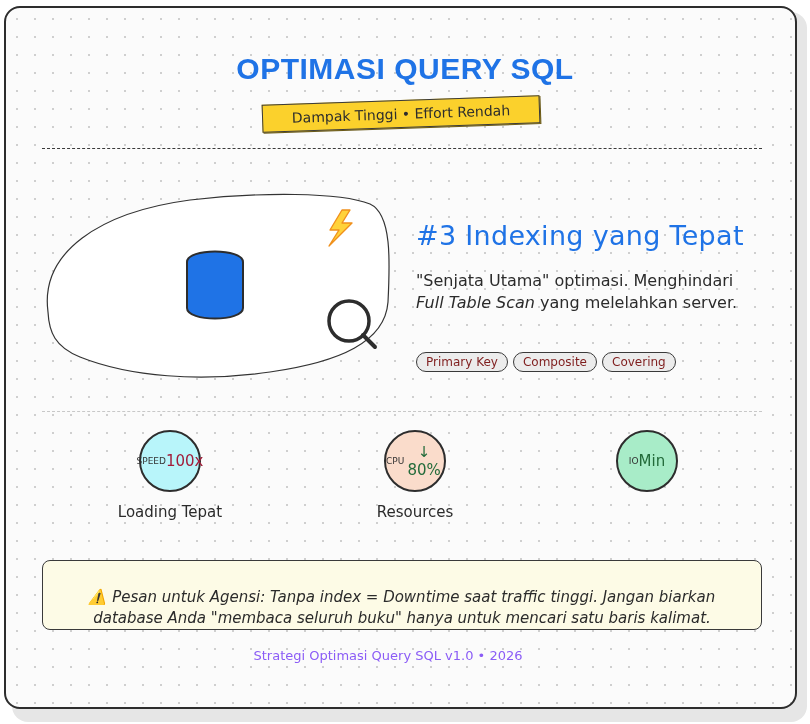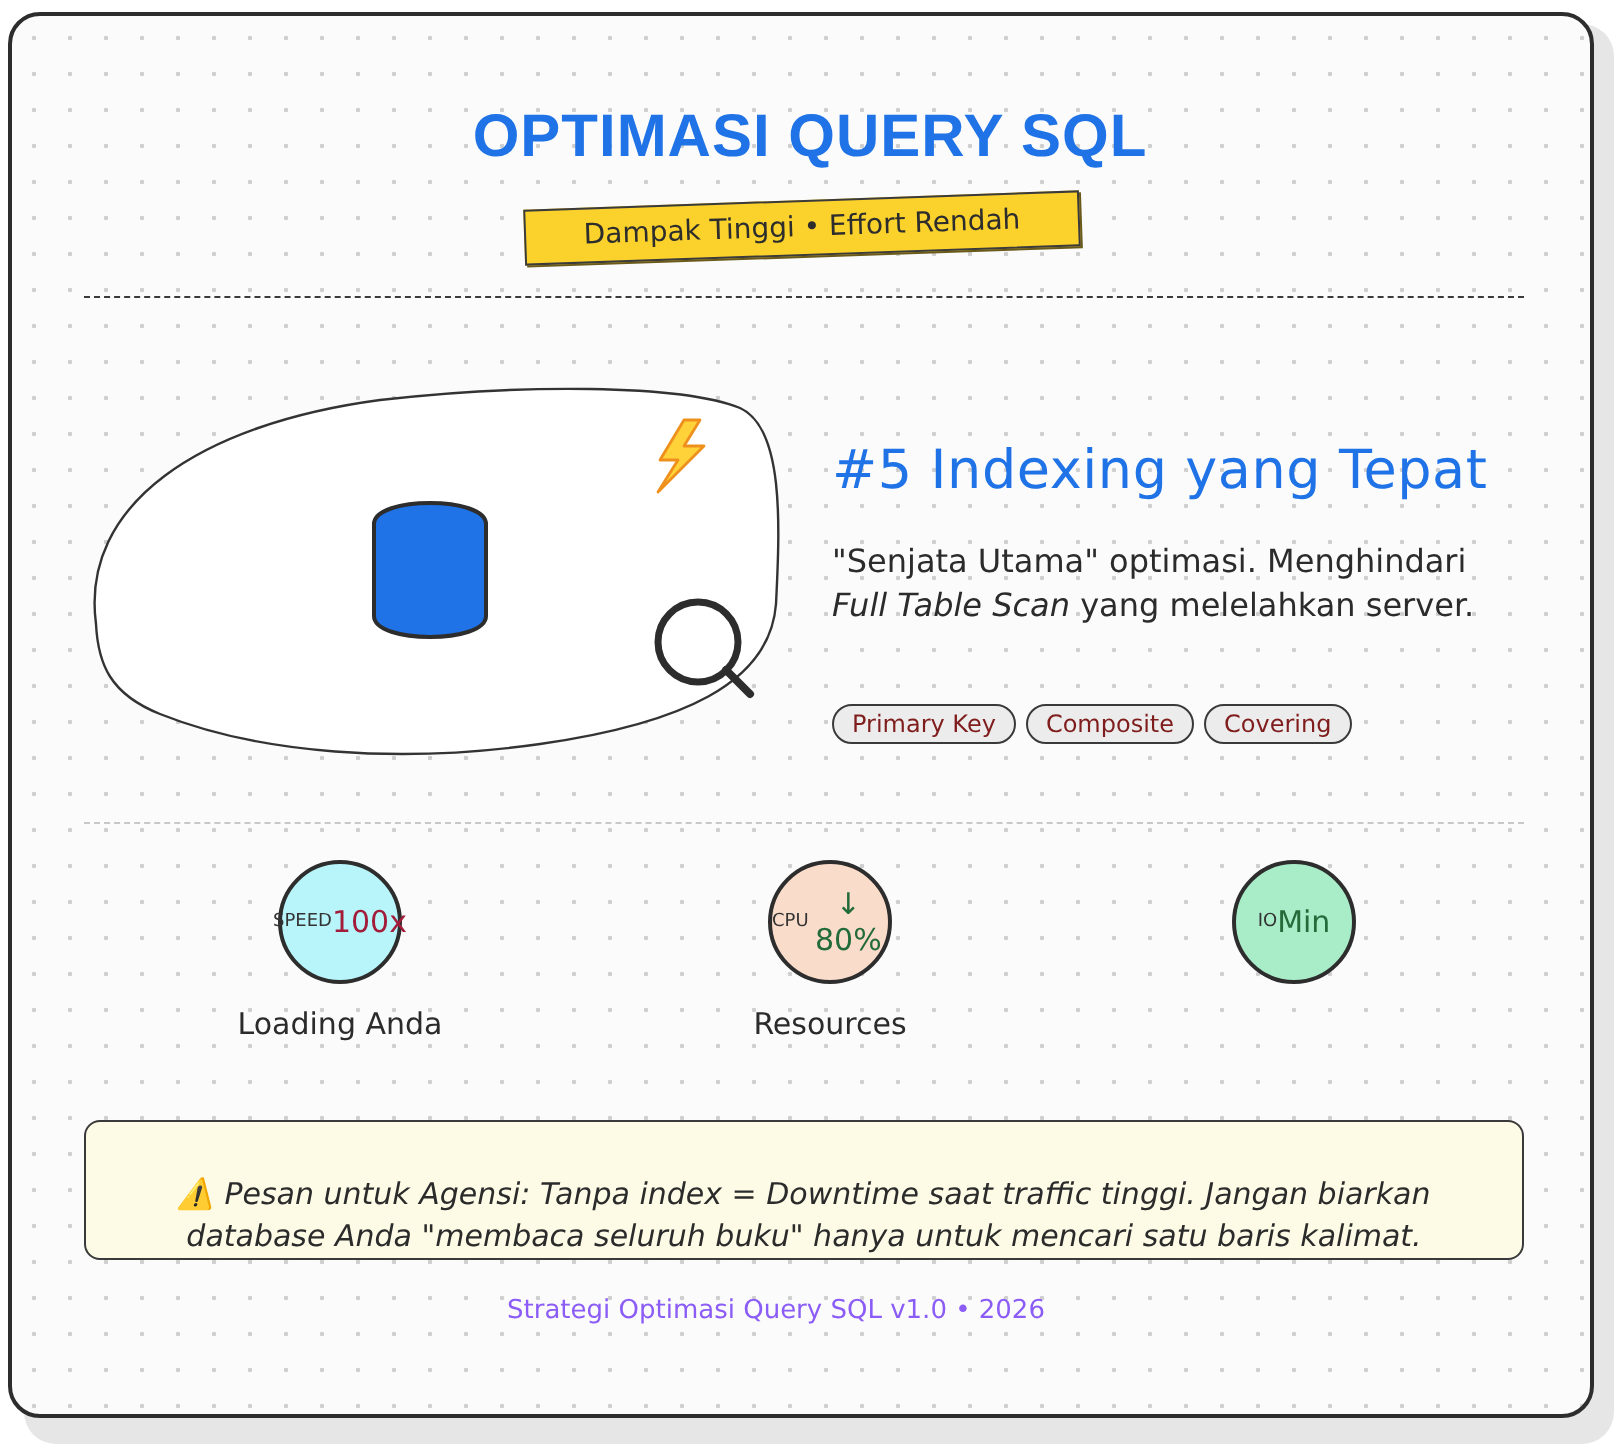--- a/index.html
+++ b/index.html
@@ -80,36 +80,36 @@
   </g>
   <g>
     <path d="M302 18 L290 38 L299 38 L289 54 L312 31 L302 31 L310 18 Z" fill="#ffd23a" stroke="#f0901c" stroke-width="1.4" stroke-linejoin="round"></path>
   </g>
   <g>
     <circle cx="309" cy="129" r="20" fill="none" stroke="#2d2d2d" stroke-width="3.5"></circle>
     <line x1="323" y1="143" x2="335" y2="155" stroke="#2d2d2d" stroke-width="4" stroke-linecap="round"></line>
   </g>
 </svg>
 
-<div class="feature-title">#5 Indexing yang Tepat</div>
+<div class="feature-title">#3 Indexing yang Tepat</div>
 <div class="feature-desc"><span>"Senjata Utama" optimasi. Menghindari </span><em>Full Table Scan</em><span> yang melelahkan server.</span></div>
 <div class="tags">
   <span class="tag">Primary Key</span>
   <span class="tag">Composite</span>
   <span class="tag">Covering</span>
 </div>
 
 <div class="hr2"></div>
 
 <div class="metric" style="left:100px">
   <div class="circle" style="background:#b8f5fa">
     <div class="lbl">SPEED</div>
     <div class="val" style="color:#a11d3a">100x</div>
   </div>
-  <div class="cap">Loading Anda</div>
+  <div class="cap">Loading Tepat</div>
 </div>
 <div class="metric" style="left:345px">
   <div class="circle" style="background:#fadccb">
     <div class="lbl">CPU</div>
     <div class="val" style="color:#236b3a">↓ 80%</div>
   </div>
   <div class="cap">Resources</div>
 </div>
 <div class="metric" style="left:577px">
   <div class="circle" style="background:#a8ecc8">

